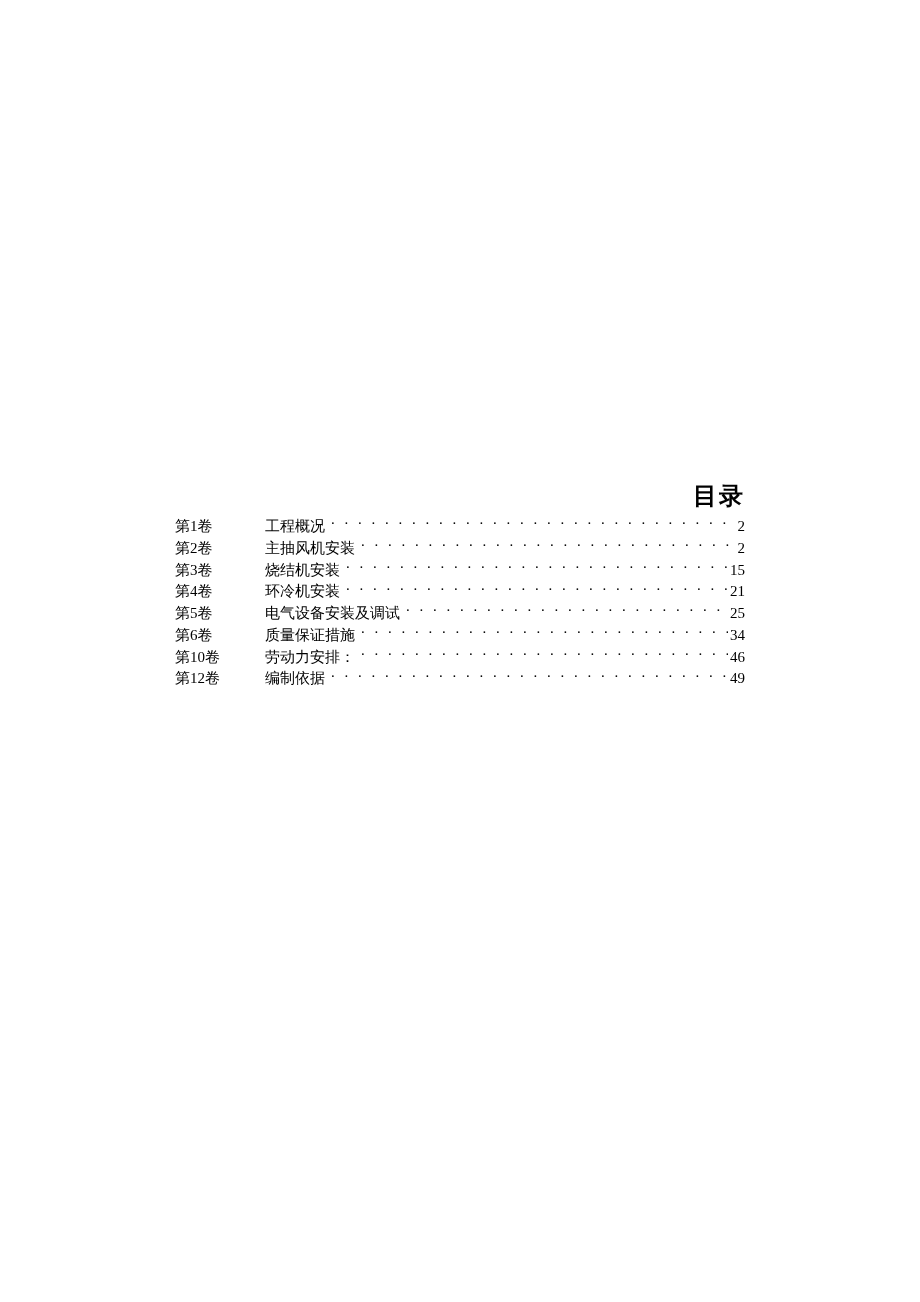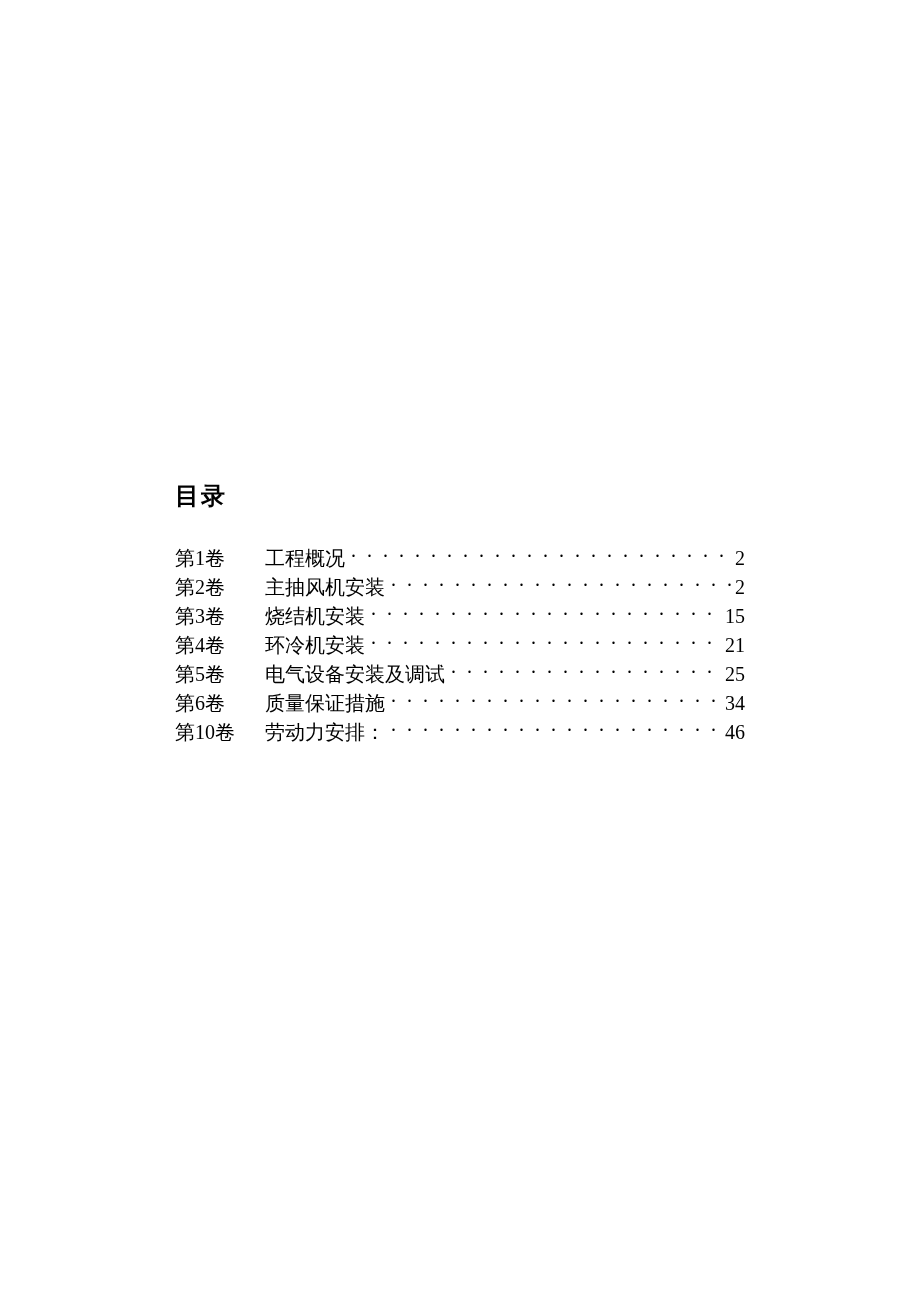--- a/index.html
+++ b/index.html
@@ -12,28 +12,28 @@
       height: 1302px;
       background: #ffffff;
       font-family: "SimSun", "宋体", serif;
       color: #000000;
       padding: 0;
     }
     .page {
       padding: 480px 175px 0 175px;
     }
     .toc-title {
-      text-align: left;
+      text-align: right;
       font-size: 24px;
       font-weight: bold;
-      margin-bottom: 32px;
+      margin-bottom: 4px;
       letter-spacing: 2px;
     }
     .toc-list {
-      font-size: 20px;
+      font-size: 15px;
     }
     .toc-row {
       display: flex;
       align-items: baseline;
       line-height: 1.45;
       white-space: nowrap;
     }
     .toc-volume {
       width: 90px;
       flex-shrink: 0;
@@ -114,14 +114,21 @@
       <span class="toc-dots"></span>
       <span class="toc-page">34</span>
     </div>
     <div class="toc-row">
       <span class="toc-volume">第10卷</span>
       <span class="toc-entry-title">劳动力安排：</span>
       <span class="toc-space"></span>
       <span class="toc-dots"></span>
       <span class="toc-page">46</span>
     </div>
+    <div class="toc-row">
+      <span class="toc-volume">第12卷</span>
+      <span class="toc-entry-title">编制依据</span>
+      <span class="toc-space"></span>
+      <span class="toc-dots"></span>
+      <span class="toc-page">49</span>
+    </div>
   </div>
 </div>
 
 </body></html>

